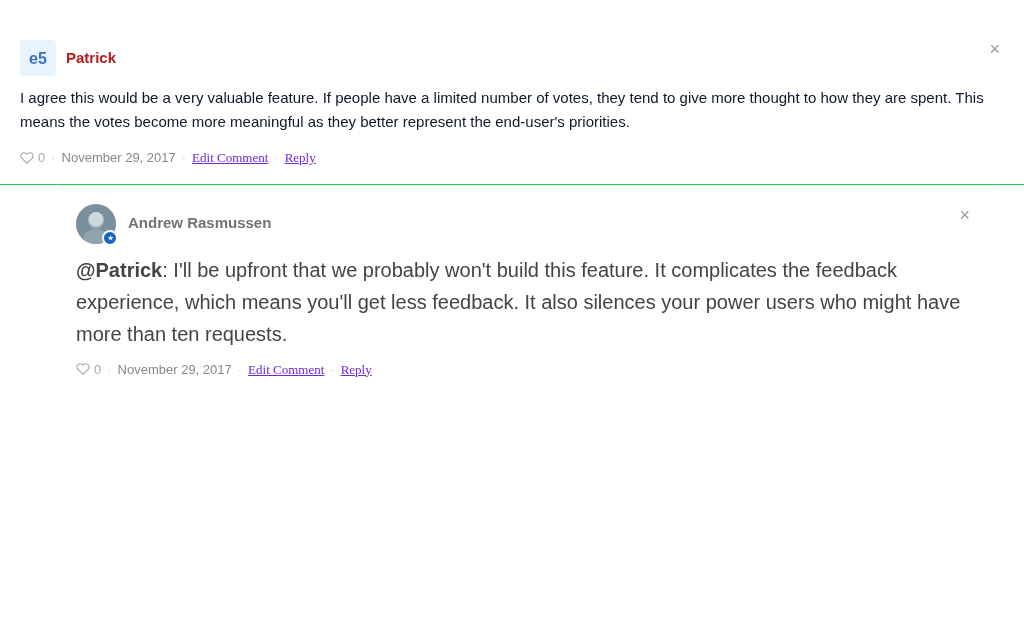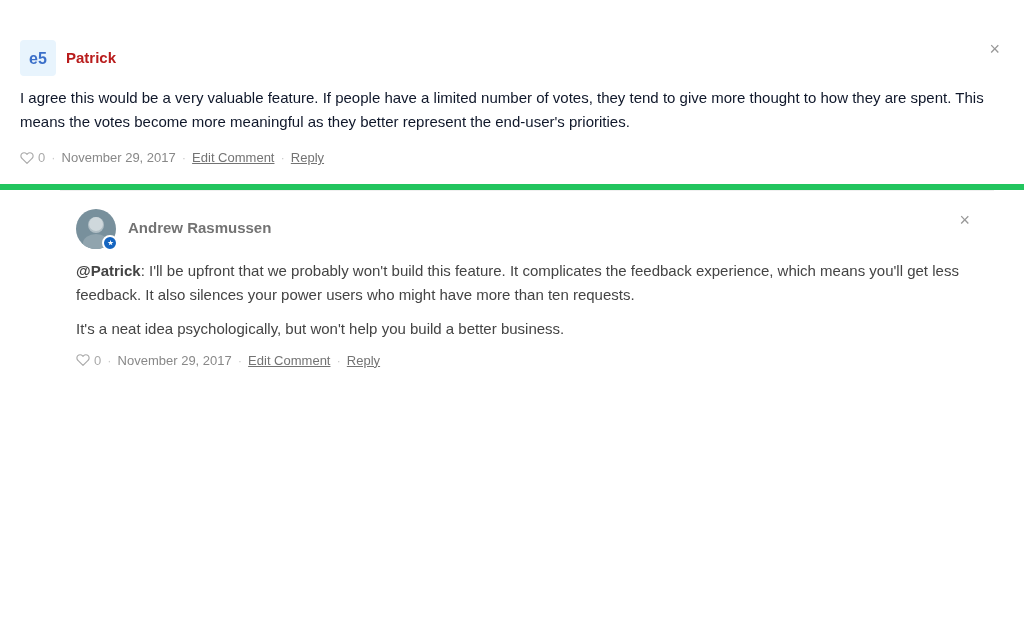--- a/index.html
+++ b/index.html
@@ -12,21 +12,21 @@
     }
     .page-container {
       width: 1024px;
       min-height: 642px;
       background: #fff;
       padding: 20px 0;
     }
     .comment-card {
       position: relative;
       padding: 20px 30px 16px 20px;
-      border-bottom: 6px solid #22c55e;
+      border-bottom: 1px solid #22c55e;
     }
     .comment-header {
       display: flex;
       align-items: center;
       margin-bottom: 10px;
     }
     .avatar-badge {
       position: absolute;
       bottom: -2px;
       right: -2px;
@@ -84,38 +84,39 @@
       color: #aaa;
     }
     .meta-heart svg {
       width: 14px;
       height: 14px;
     }
     .meta-sep {
       color: #ccc;
     }
     .meta-link {
-      color: #737373;
+      color: #6d28d9;
       text-decoration: underline;
       cursor: pointer;
+      font-family: Liberation Serif, serif;
     }
     .reply-card {
       margin: 0 30px 0 60px;
       padding: 18px 30px 16px 16px;
       border-top: 1px solid #f0f0f0;
       position: relative;
     }
     .reply-header {
       display: flex;
       align-items: center;
       margin-bottom: 10px;
     }
     .reply-body {
       color: #444;
-      font-size: 15px;
+      font-size: 20px;
       line-height: 1.6;
       margin-bottom: 10px;
     }
     .reply-body p {
       margin-bottom: 10px;
     }
     .reply-body p:last-child {
       margin-bottom: 0;
     }
     .e5-logo {
@@ -197,21 +198,20 @@
       </div>
       <span class="comment-author-name is-staff">Andrew Rasmussen</span>
     </div>
 
     <button class="close-btn">×</button>
 
     <div class="reply-body">
       <p>
         <strong>@Patrick</strong><span>: I'll be upfront that we probably won't build this feature. It complicates the feedback experience, which means you'll get less feedback. It also silences your power users who might have more than ten requests.</span>
       </p>
-      <p>It's a neat idea psychologically, but won't help you build a better business.</p>
     </div>
 
     <div class="comment-meta">
       <span class="meta-heart">
         <svg viewBox="0 0 24 24" fill="none" stroke="#aaa" stroke-width="2" stroke-linecap="round" stroke-linejoin="round">
           <path d="M20.84 4.61a5.5 5.5 0 0 0-7.78 0L12 5.67l-1.06-1.06a5.5 5.5 0 0 0-7.78 7.78l1.06 1.06L12 21.23l7.78-7.78 1.06-1.06a5.5 5.5 0 0 0 0-7.78z"></path>
         </svg>
         <span>0</span>
       </span>
       <span class="meta-sep">·</span>

